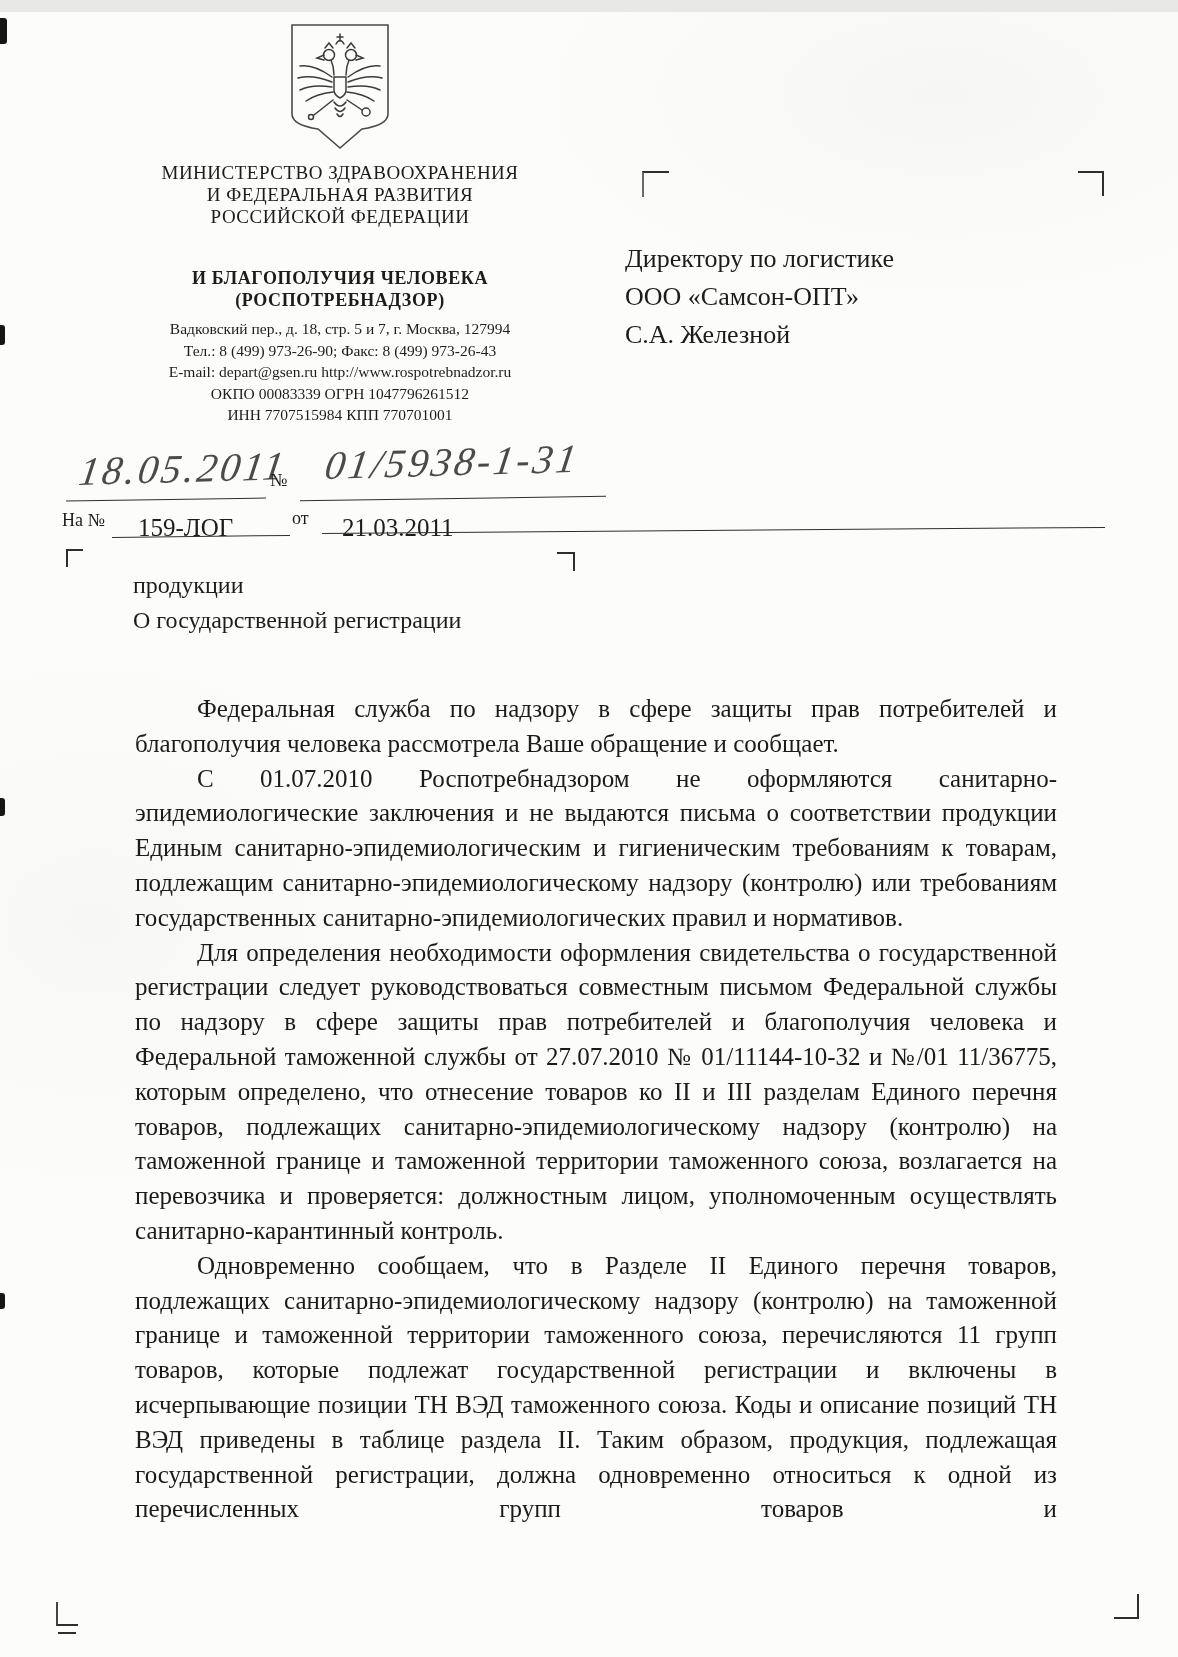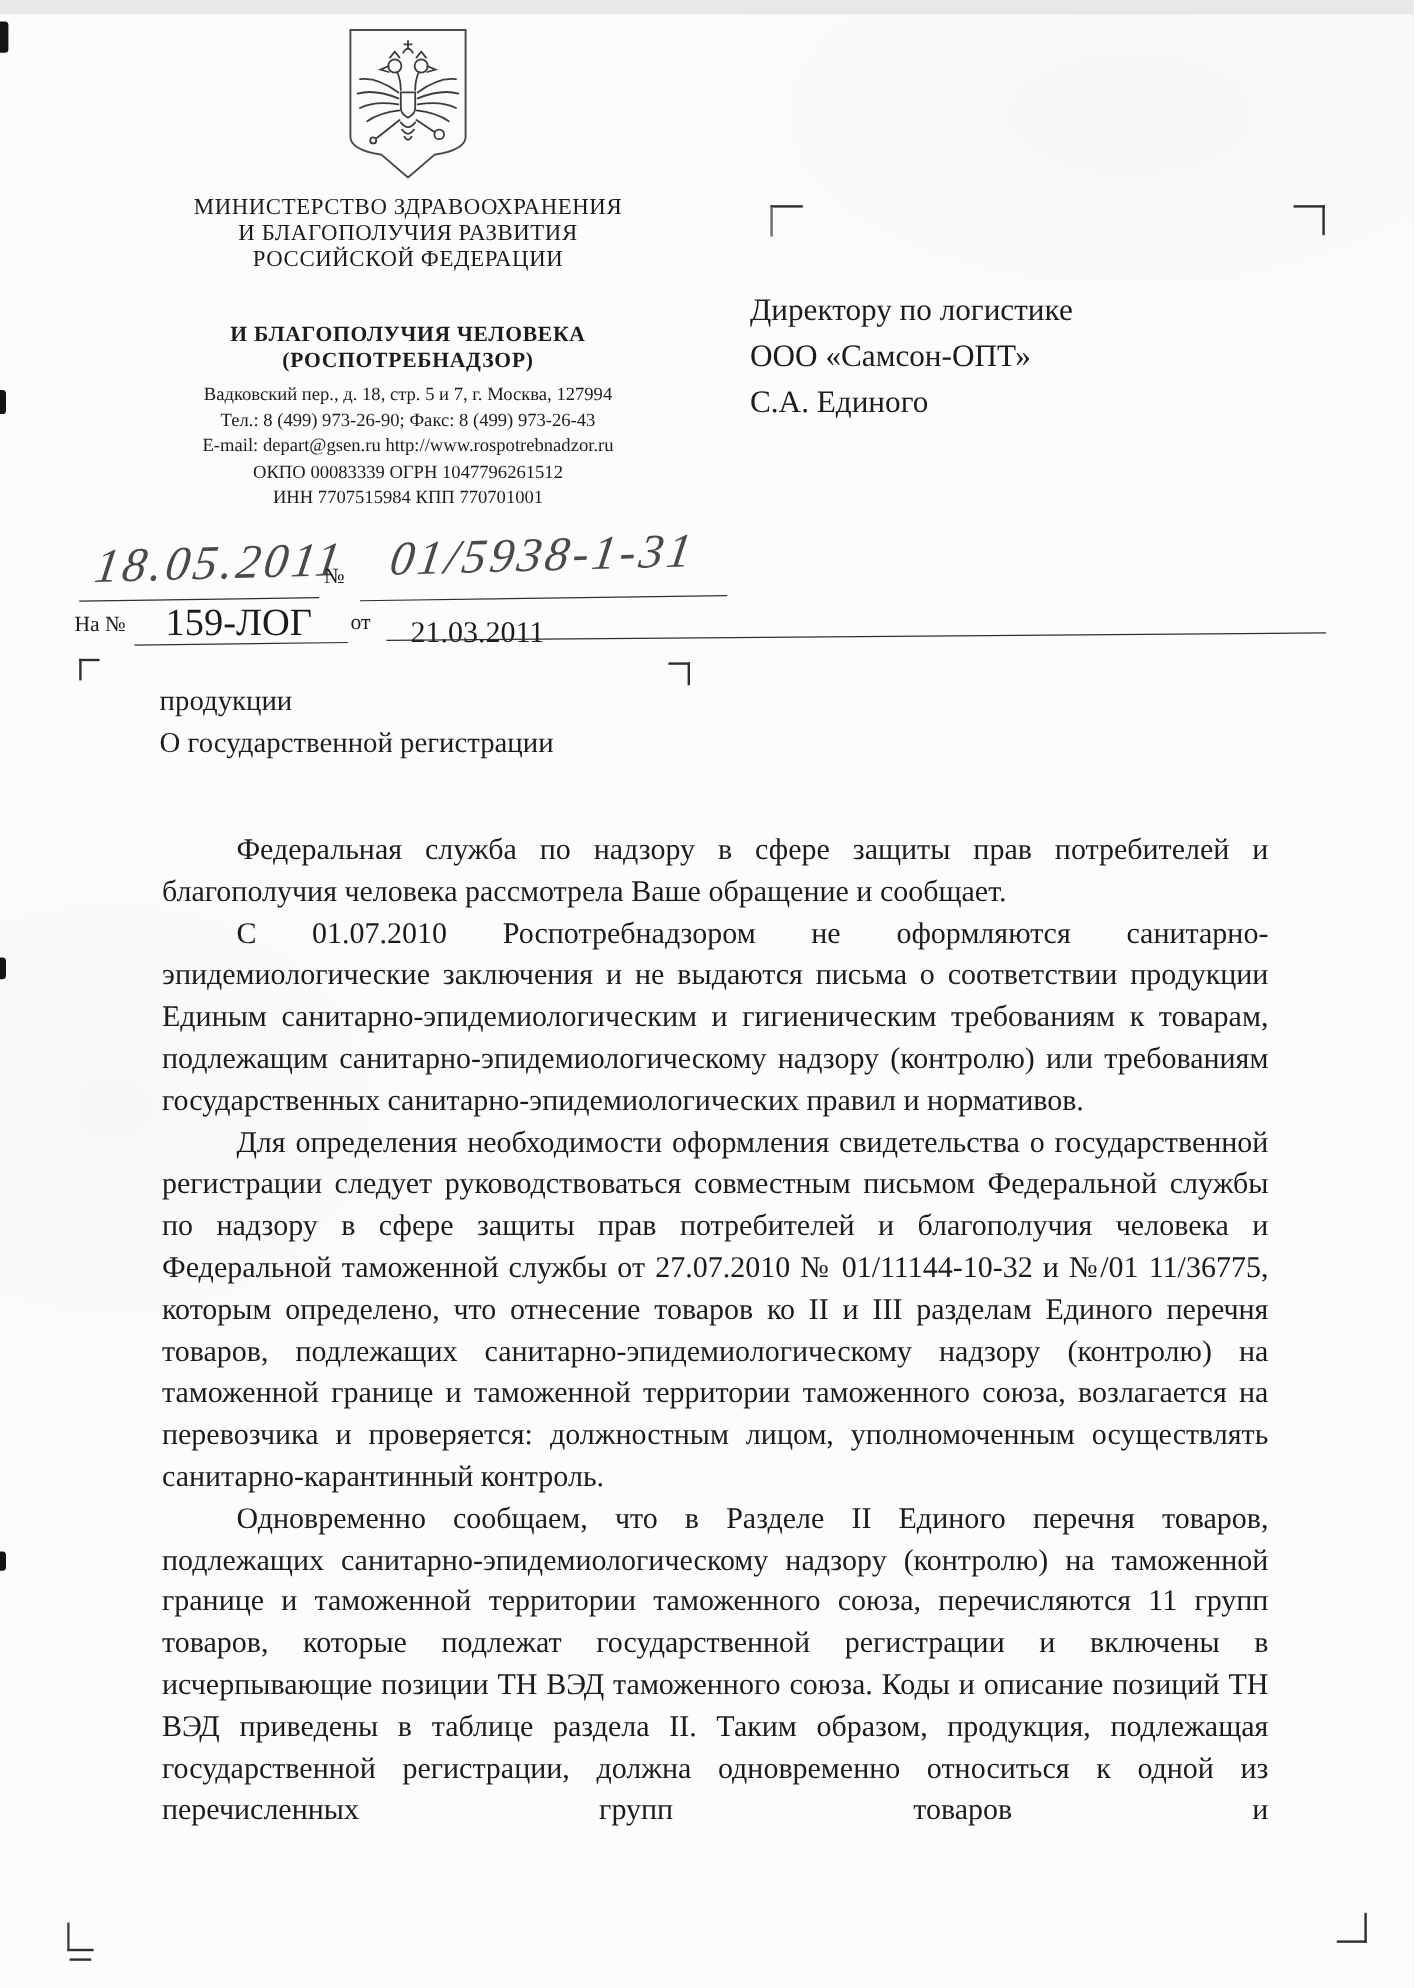--- a/index.html
+++ b/index.html
@@ -29,21 +29,21 @@
   
   .hand{font-style:italic;color:#4a4a4a;transform:rotate(-1.6deg) skewX(-10deg);
         transform-origin:left bottom;letter-spacing:3px;white-space:nowrap;}
   .hand-date{position:absolute;left:76px;top:436px;font-size:40px;}
   .hand-number{position:absolute;left:322px;top:430px;font-size:40px;}
   .num-sign{position:absolute;left:270px;top:458px;font-size:18px;}
   .rule{position:absolute;border-top:1.6px solid #2f2f2f;}
   .line-date{left:66px;top:487px;width:200px;transform:rotate(-0.8deg);}
   .line-number{left:300px;top:486px;width:306px;transform:rotate(-0.8deg);}
   .na-label{position:absolute;left:62px;top:498px;font-size:18px;}
-  .na-value{position:absolute;left:138px;top:488px;font-size:32px;}
+  .na-value{position:absolute;left:138px;top:502px;font-size:25px;}
   .line-na{left:112px;top:524px;width:178px;transform:rotate(-0.7deg);}
   .ot-label{position:absolute;left:292px;top:496px;font-size:18px;}
   .ot-value{position:absolute;left:342px;top:502px;font-size:25px;}
   .line-ot{left:322px;top:518px;width:783px;transform:rotate(-0.45deg);}
   
   .mark{position:absolute;}
   .mark-tl1{left:642px;top:159px;width:25px;height:24px;border-top:2px solid #2e2e2e;border-left:2px solid #6a6a6a;}
   .mark-tr1{left:1078px;top:159px;width:24px;height:23px;border-top:2px solid #2e2e2e;border-right:2px solid #2e2e2e;}
   .mark-tl2{left:66px;top:537px;width:15px;height:16px;border-top:2px solid #2e2e2e;border-left:2px solid #2e2e2e;}
   .mark-tr2{left:557px;top:540px;width:16px;height:17px;border-top:2px solid #2e2e2e;border-right:2px solid #2e2e2e;}
@@ -108,40 +108,40 @@
         <path d="M50 80 Q56 88 62 80"></path>
         <path d="M51 86 Q56 93 61 86"></path>
         <path d="M53 92 Q56 97 59 92"></path>
       </g>
     </svg>
   </div>
 
   <div class="letterhead">
     <div class="ministry">
       <div>МИНИСТЕРСТВО ЗДРАВООХРАНЕНИЯ</div>
-      <div>И БЛАГОПОЛУЧИЯ РАЗВИТИЯ</div>
+      <div>И ФЕДЕРАЛЬНАЯ РАЗВИТИЯ</div>
       <div>РОССИЙСКОЙ ФЕДЕРАЦИИ</div>
     </div>
     <div class="agency">
       <div>И БЛАГОПОЛУЧИЯ ЧЕЛОВЕКА</div>
       <div>(РОСПОТРЕБНАДЗОР)</div>
     </div>
     <div class="contacts">
       <div>Вадковский пер., д. 18, стр. 5 и 7,  г. Москва, 127994</div>
       <div>Тел.: 8 (499) 973-26-90; Факс: 8 (499) 973-26-43</div>
       <div>E-mail: depart@gsen.ru  http://www.rospotrebnadzor.ru</div>
       <div>ОКПО 00083339  ОГРН 1047796261512</div>
       <div>ИНН 7707515984  КПП 770701001</div>
     </div>
   </div>
 
   <div class="recipient">
     <div>Директору по логистике</div>
     <div>ООО «Самсон-ОПТ»</div>
-    <div>С.А. Единого</div>
+    <div>С.А. Железной</div>
   </div>
 
   <div class="hand hand-date">18.05.2011</div>
   <div class="num-sign">№</div>
   <div class="hand hand-number">01/5938-1-31</div>
   <div class="rule line-date"></div>
   <div class="rule line-number"></div>
 
   <div class="na-label">На №</div>
   <div class="na-value">159-ЛОГ</div>

